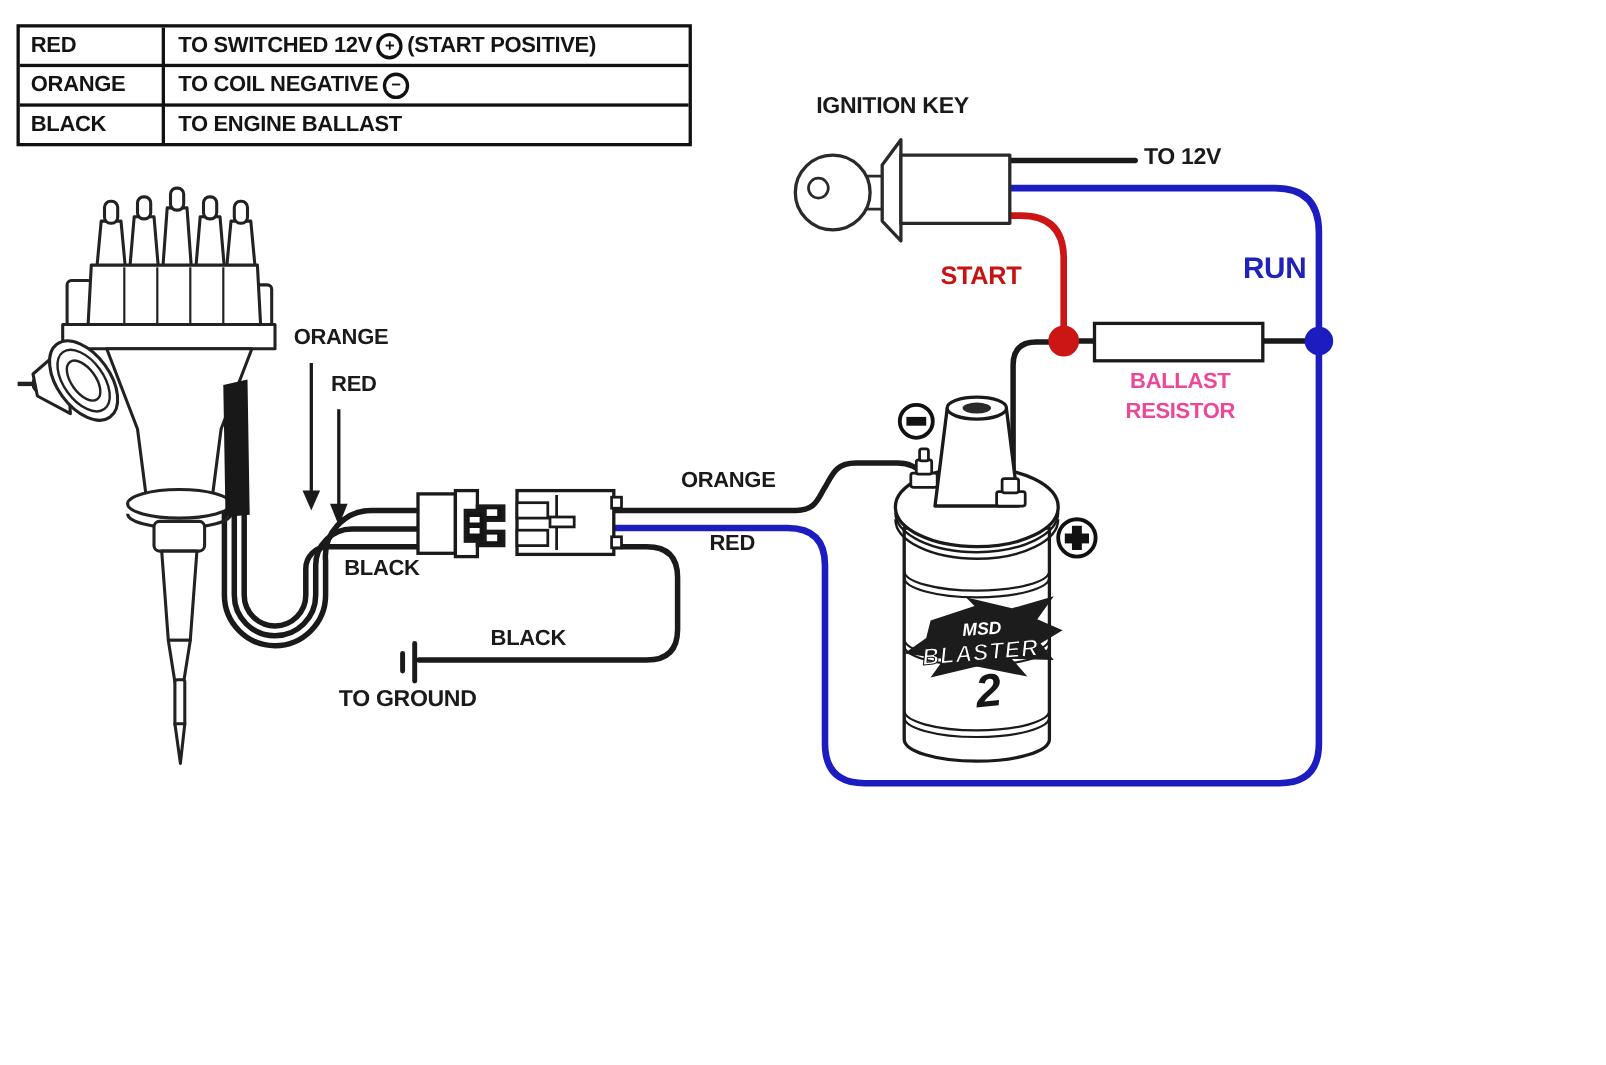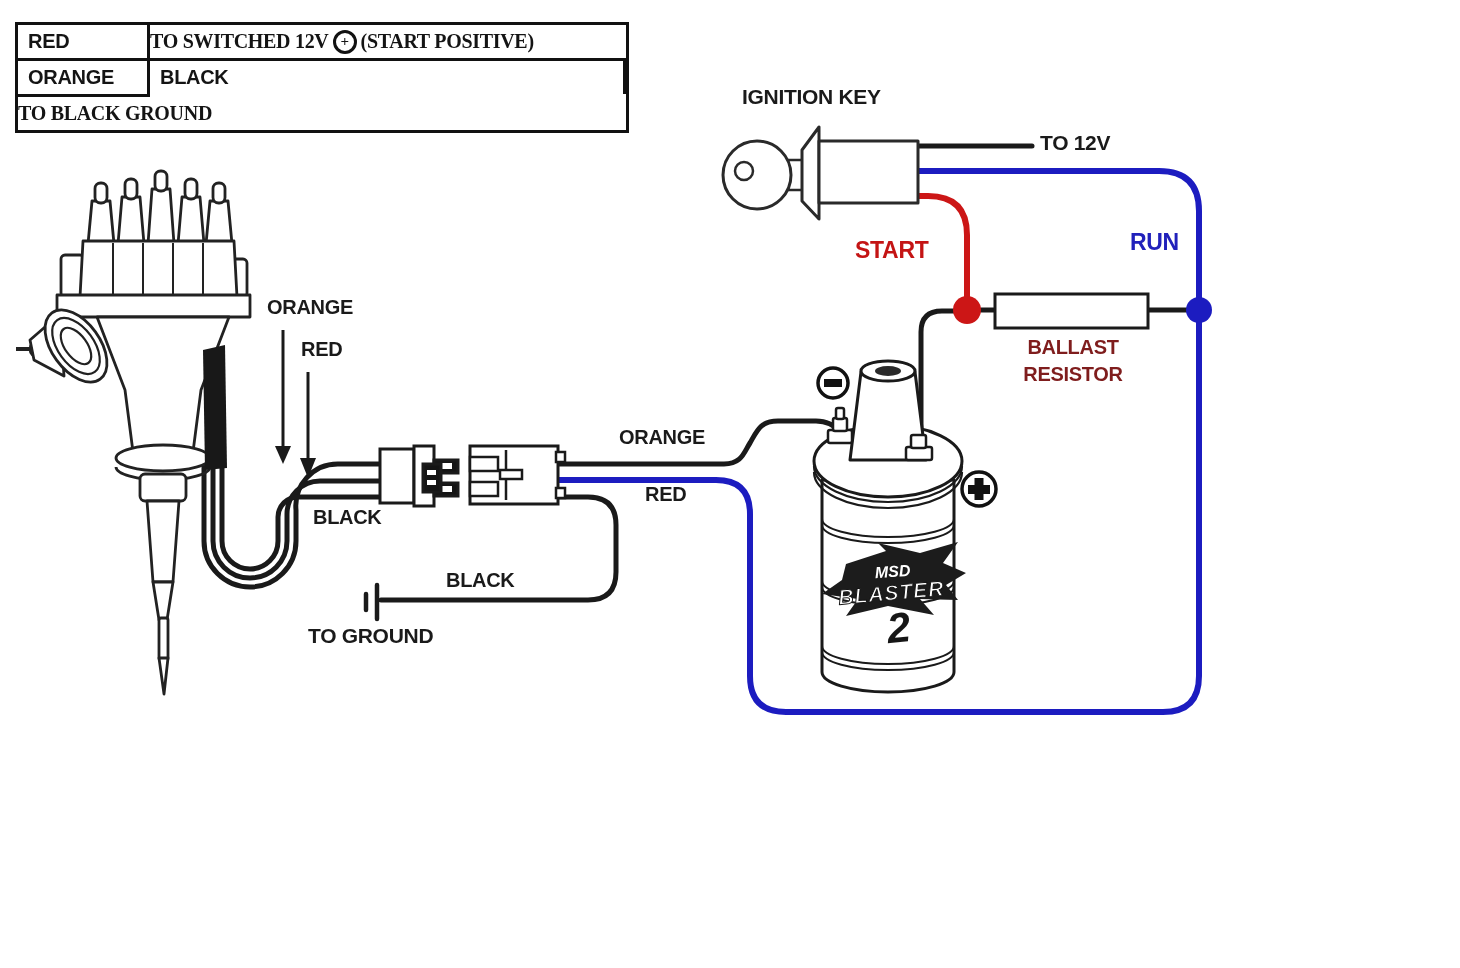--- a/index.html
+++ b/index.html
@@ -9,34 +9,34 @@
   }
   svg{position:absolute;left:0;top:0;}
   .lbl{
     position:absolute;font-weight:700;color:#1a1a1a;font-size:21px;
     letter-spacing:-0.3px;white-space:nowrap;line-height:1;
   }
   .lbl.red{color:var(--label-red);}
   .lbl.blue{color:var(--label-blue);}
   .ballast-lbl{
     position:absolute;left:998px;top:334px;width:150px;text-align:center;
-    font-weight:700;font-size:20px;color:#7f1d1d;line-height:27px;letter-spacing:-0.3px;
+    font-weight:700;font-size:20px;color:#ec4899;line-height:27px;letter-spacing:-0.3px;
   }
   
   .legend{
     position:absolute;left:15px;top:22px;width:608px;
     border:3px solid #111;display:grid;grid-template-columns:132px 1fr;
     background:#fff;color:#141414;
   }
   .legend .cell{
     border-bottom:3px solid #111;display:flex;align-items:center;
     height:33px;font-weight:700;font-size:20px;letter-spacing:-0.3px;white-space:nowrap;
   }
   .legend .c1{padding-left:10px;border-right:3px solid #111;}
-  .legend .c2{font-family:Liberation Serif, serif;}
+  .legend .c2{padding-left:12px;}
   .legend .r3{border-bottom:none;}
   .circ{
     display:inline-flex;width:18px;height:18px;border:3px solid #111;border-radius:50%;
     align-items:center;justify-content:center;font-size:15px;font-weight:900;
     margin:0 4px;line-height:1;flex:0 0 auto;
   }
 </style>
 </head>
 <body>
 
@@ -213,28 +213,34 @@
   <div class="legend">
     <div class="cell c1">RED</div>
     <div class="cell c2">
       <span>TO SWITCHED 12V</span>
       <span class="circ">
           <span>+</span>
         </span>
       <span>(START POSITIVE)</span>
     </div>
     <div class="cell c1">ORANGE</div>
+    <div class="cell c2">
+      <span>TO COIL NEGATIVE</span>
+      <span class="circ">
+          <span>−</span>
+        </span>
+    </div>
     <div class="cell c1 r3">BLACK</div>
-    <div class="cell c2 r3">TO BLACK GROUND</div>
+    <div class="cell c2 r3">TO ENGINE BALLAST</div>
   </div>
 
   <div class="lbl" style="left:742px;top:86px;">IGNITION KEY</div>
   <div class="lbl" style="left:1040px;top:132px;">TO 12V</div>
   <div class="lbl red" style="left:855px;top:239px;font-size:23px;">START</div>
-  <div class="lbl blue" style="left:1130px;top:231px;font-size:23px;text-align:right;">RUN</div>
+  <div class="lbl blue" style="left:1130px;top:231px;font-size:27px;text-align:right;">RUN</div>
   <div class="ballast-lbl">
     <div>BALLAST</div>
     <div>RESISTOR</div>
   </div>
   <div class="lbl" style="left:267px;top:297px;font-size:20px;">ORANGE</div>
   <div class="lbl" style="left:301px;top:339px;font-size:20px;">RED</div>
   <div class="lbl" style="left:313px;top:507px;font-size:20px;">BLACK</div>
   <div class="lbl" style="left:446px;top:570px;font-size:20px;">BLACK</div>
   <div class="lbl" style="left:308px;top:625px;">TO GROUND</div>
   <div class="lbl" style="left:619px;top:427px;font-size:20px;">ORANGE</div>

